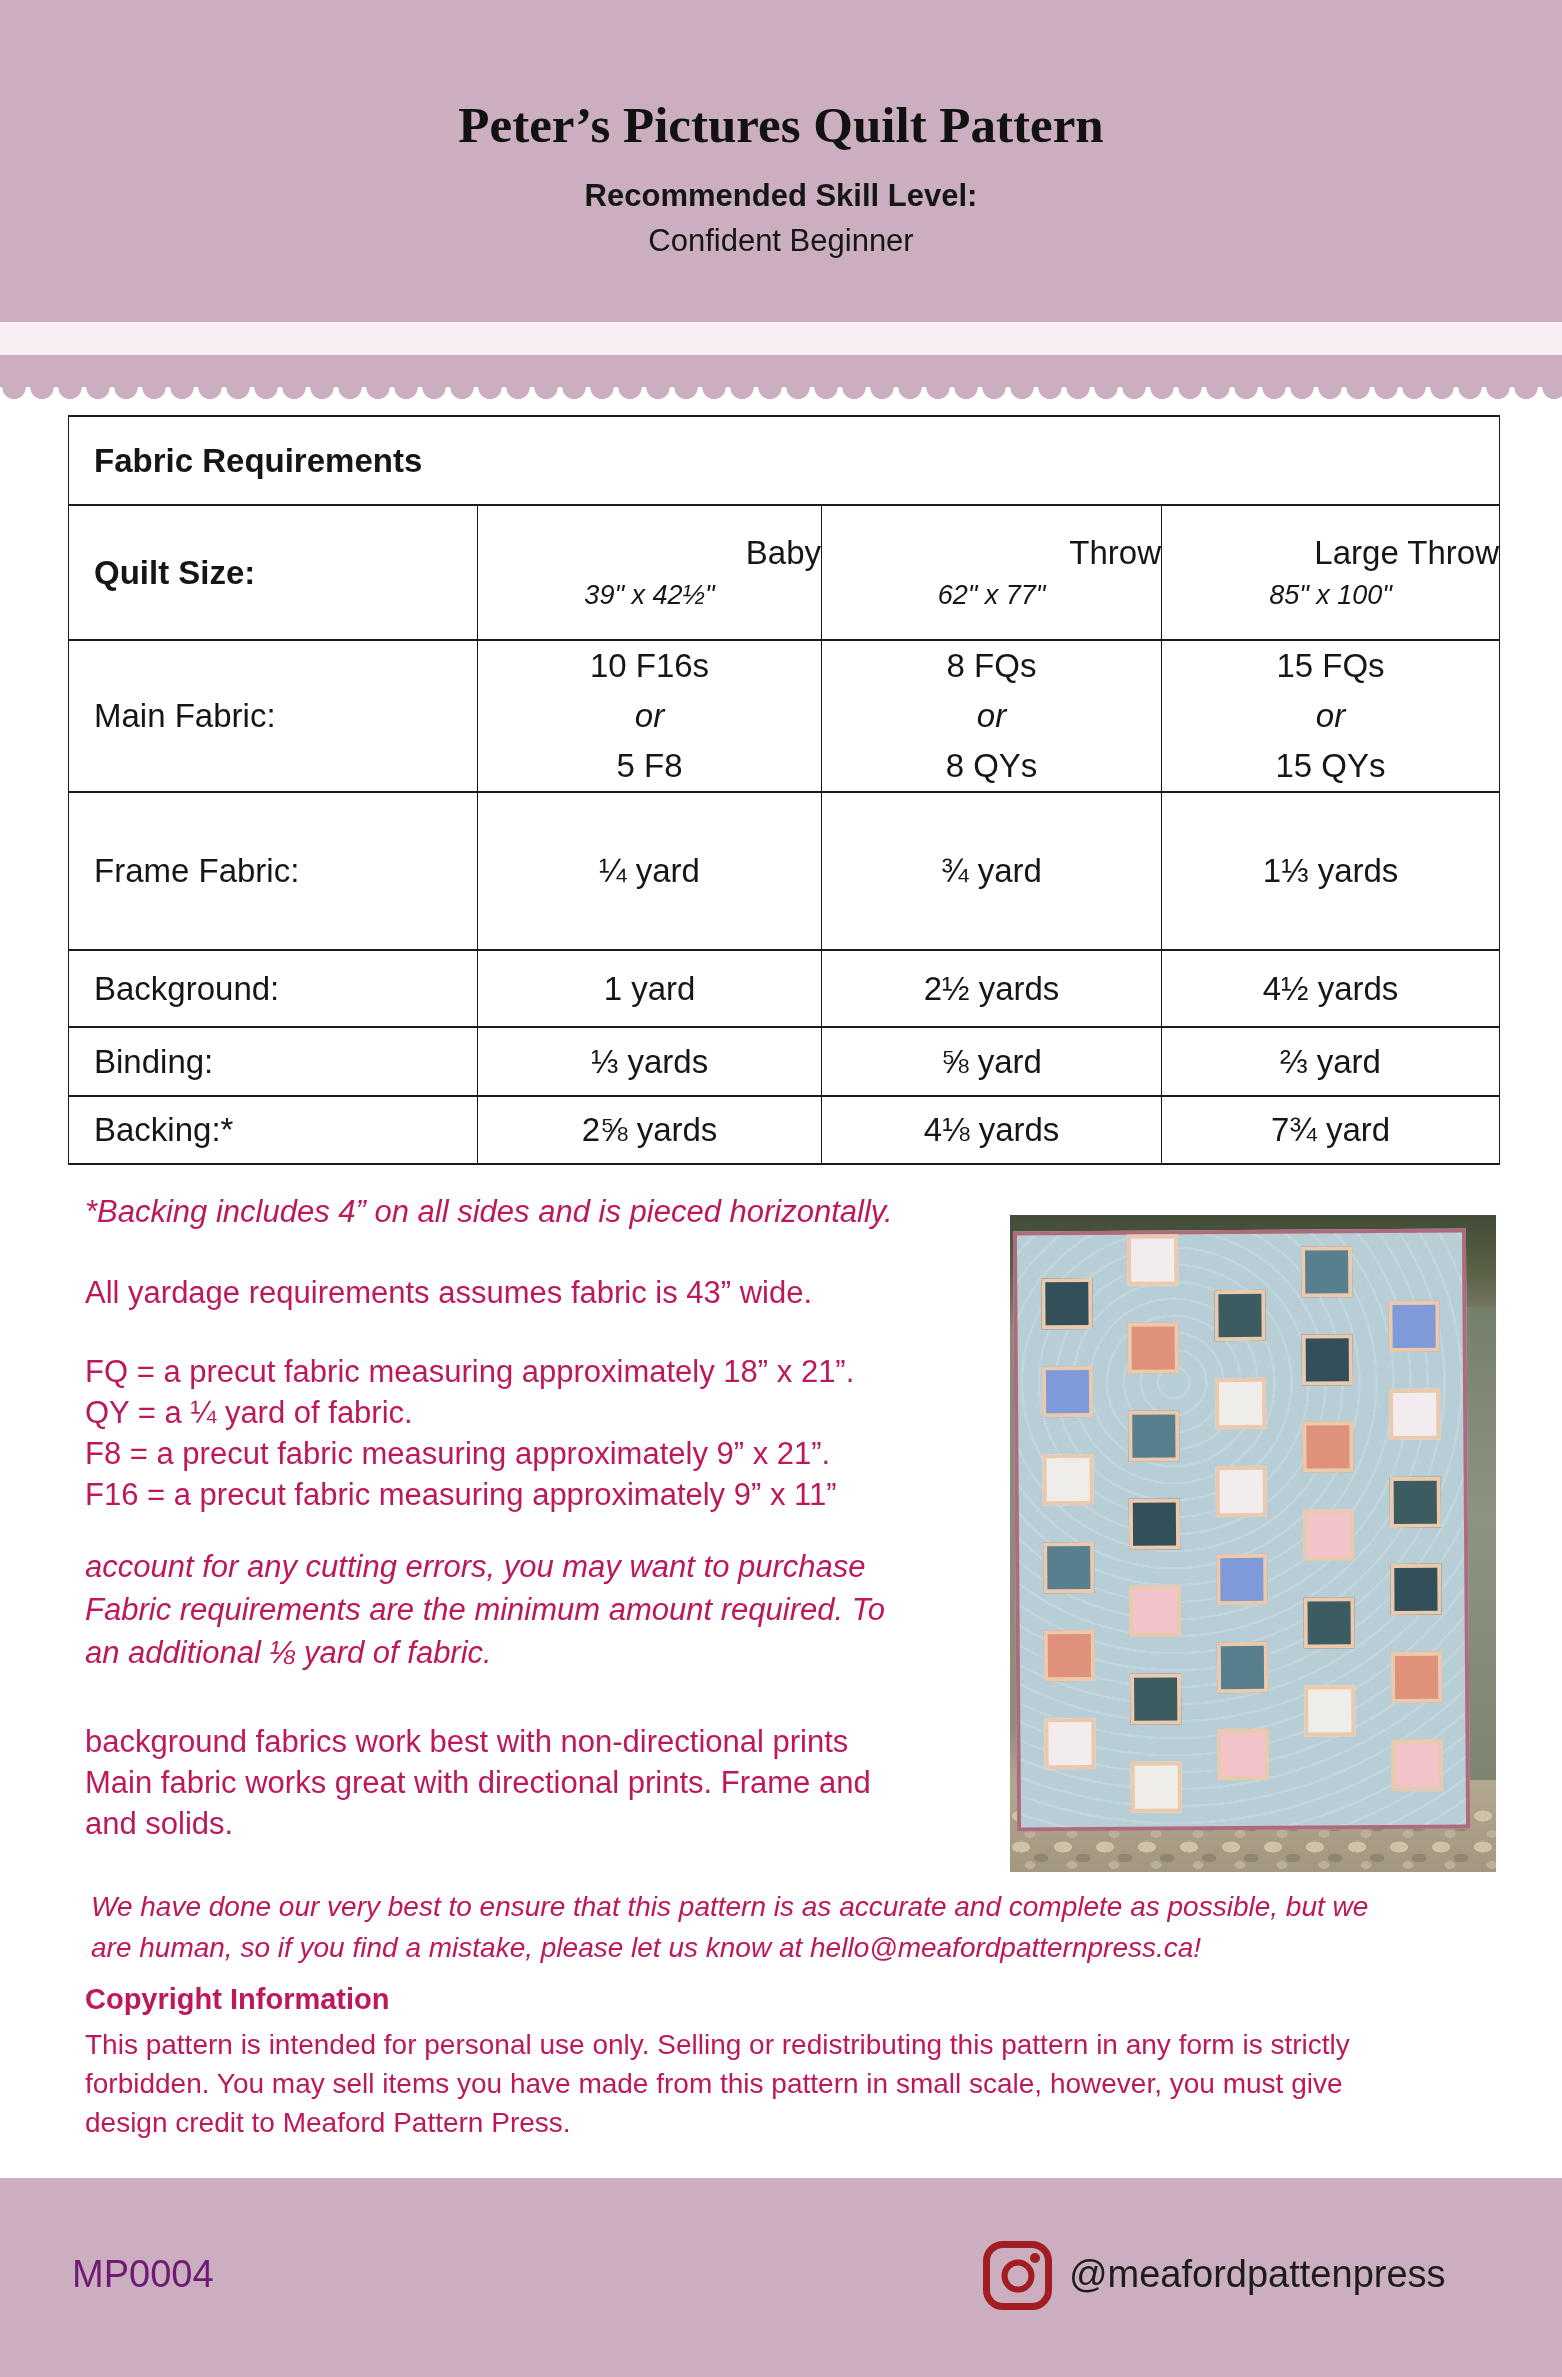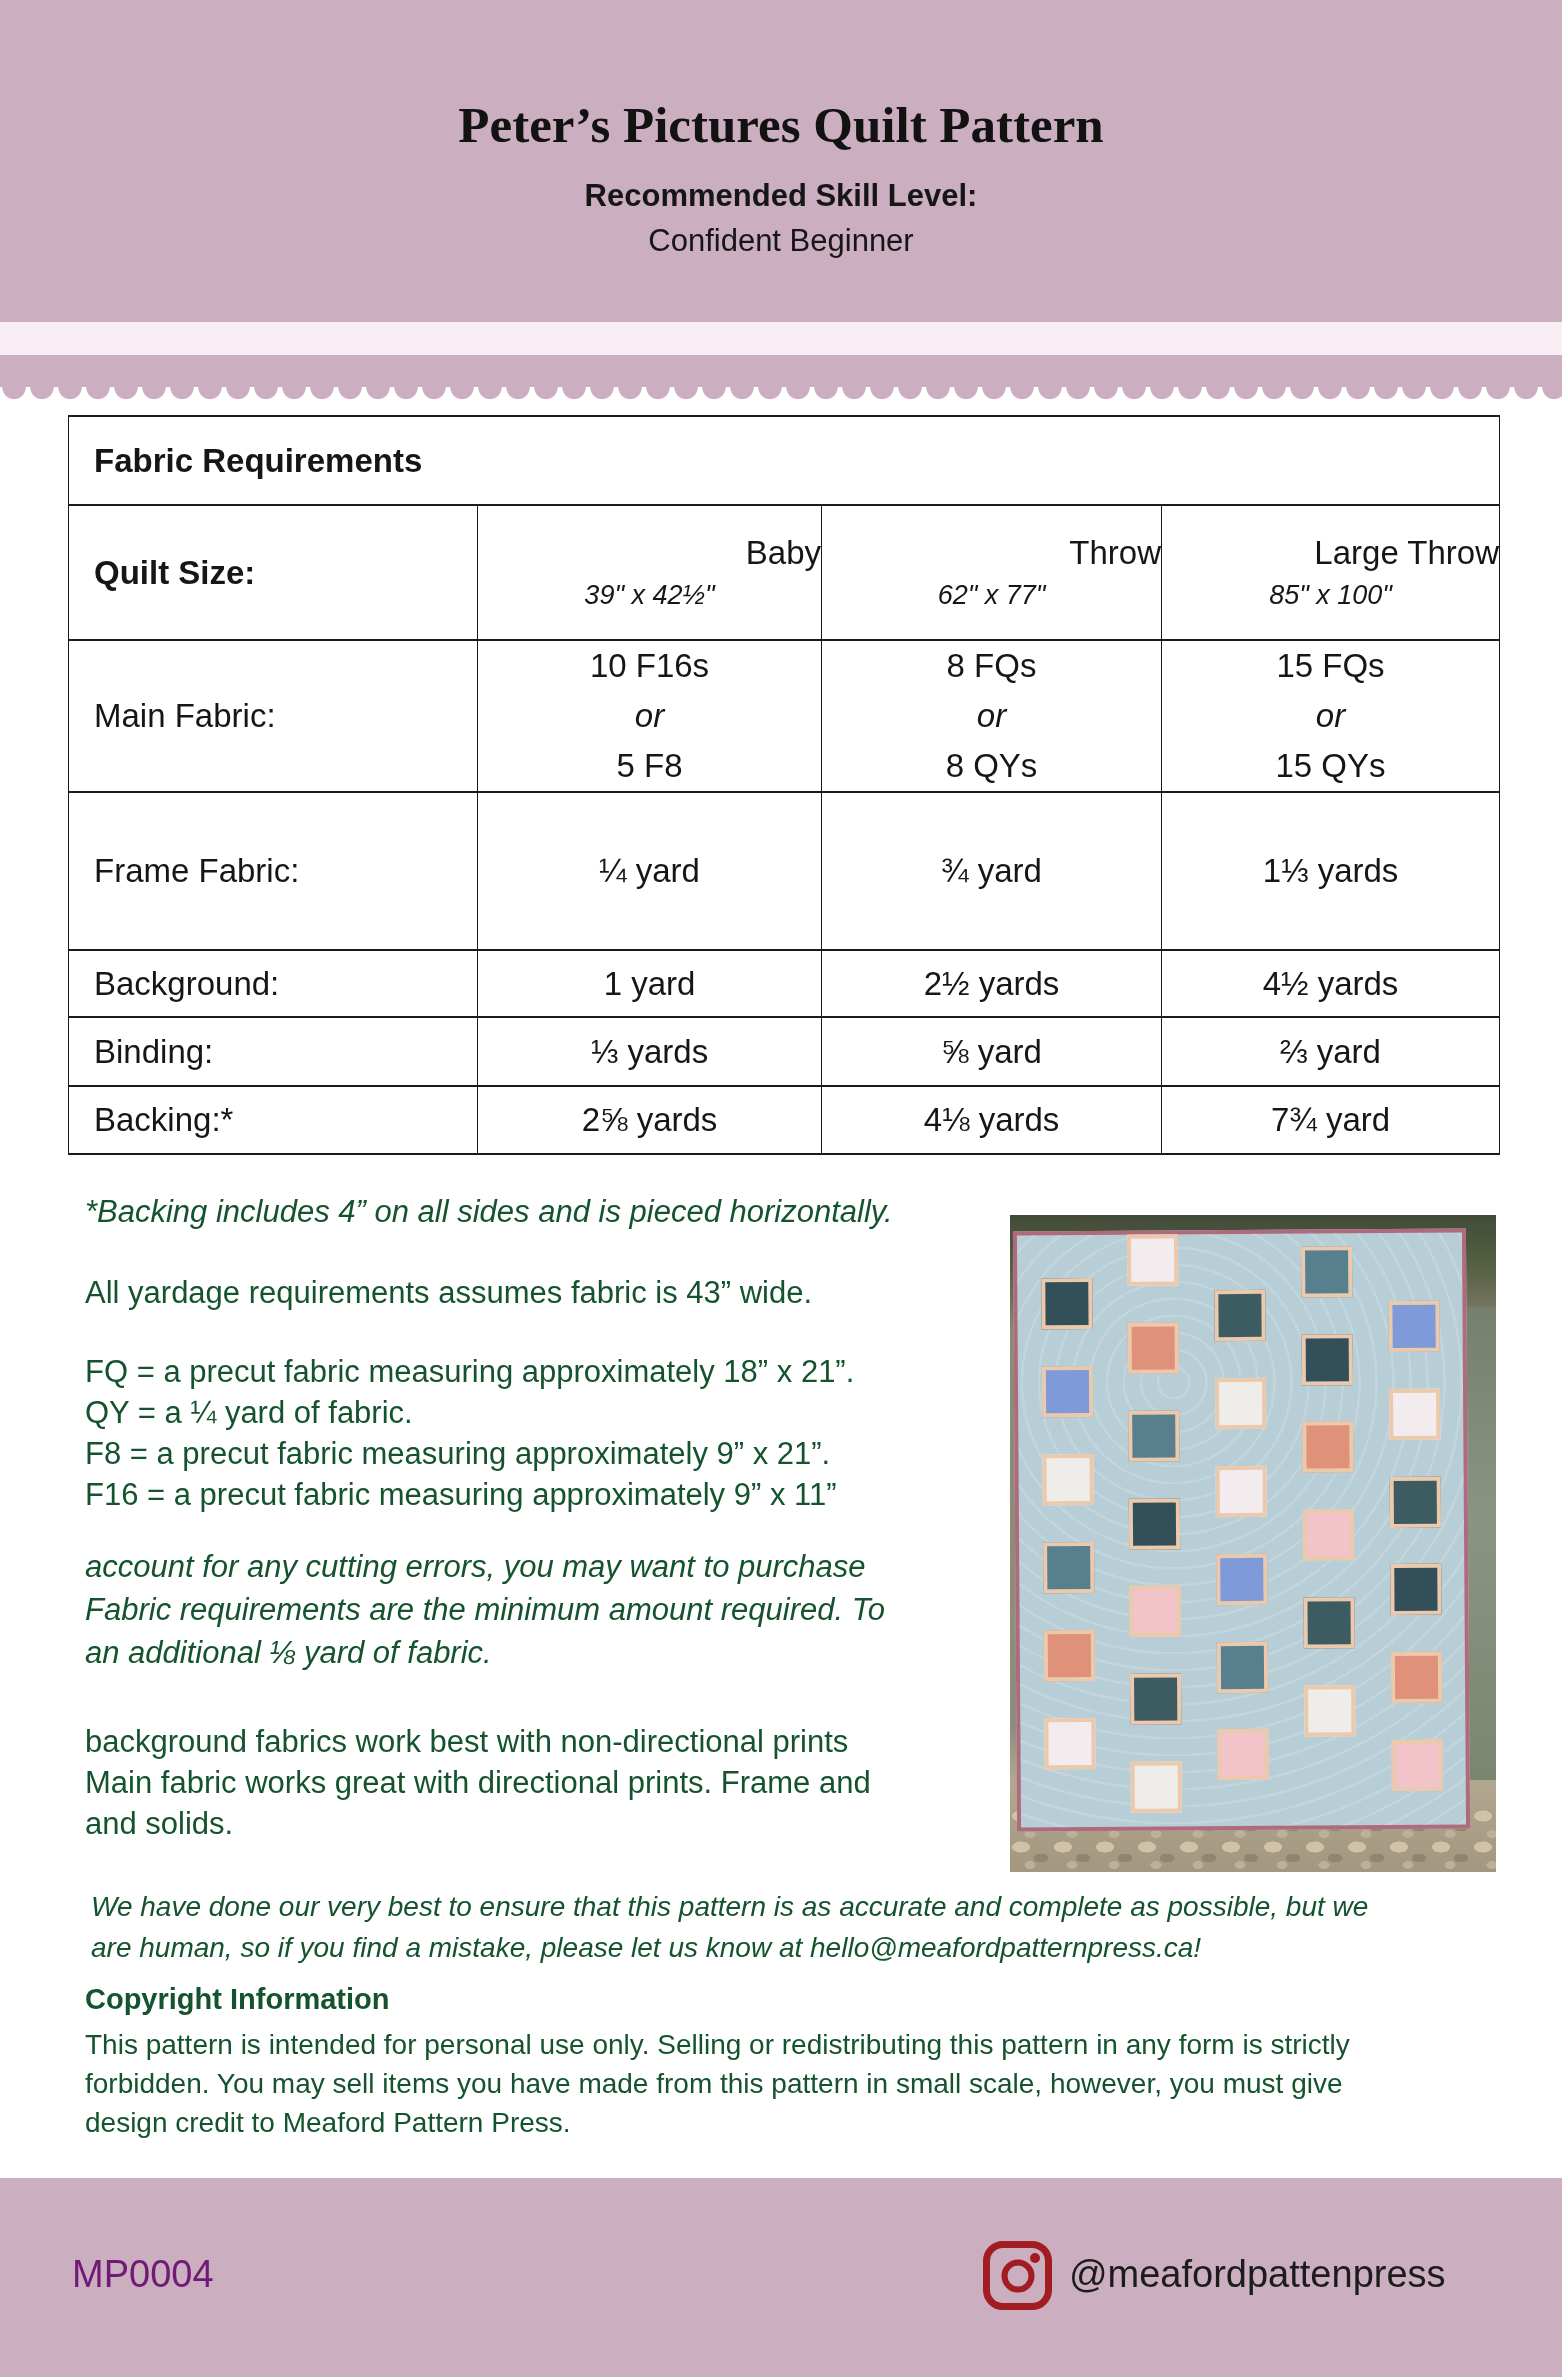--- a/index.html
+++ b/index.html
@@ -31,26 +31,26 @@
   td.lbl-bold{ font-weight:bold; font-size:36px; }
   td.val     { text-align:center; }
   .sz-name   { text-align:right; font-size:33px; }
   .sz-dims   { text-align:center; font-size:27px; font-style:italic; margin-top:7.2px; }
   .stack div { line-height:50px; text-align:center; }
   .or        { font-style:italic; }
   tr.r-title   { height:89px; }
   tr.r-size    { height:135px; }
   tr.r-main    { height:148px; }
   tr.r-frame   { height:158px; }
-  tr.r-bg      { height:67px; }
+  tr.r-bg      { height:77px; }
   tr.r-binding { height:69px; }
   tr.r-backing { height:68px; }
 
   
-  .tx { position:absolute; left:85px; font-size:31px; color:#14532d; }
+  .tx { position:absolute; left:85px; font-size:31px; color:#be185d; }
   .tx-backing     { top:1194px; font-style:italic; }
   .tx-yardage     { top:1275px; }
   .tx-defs        { top:1351px; } .tx-defs div { line-height:41px; }
   .tx-minreq      { top:1545px; font-style:italic; } .tx-minreq div { line-height:43px; }
   .tx-directional { top:1721px; } .tx-directional div { line-height:41px; }
   .tx-accuracy    { left:91px; top:1886px; font-size:28px; font-style:italic; } .tx-accuracy div { line-height:41px; }
   .tx-cr-head     { top:1983px; font-weight:bold; font-size:29px; }
   .tx-cr-body     { top:2025px; font-size:28px; } .tx-cr-body div { line-height:39px; }
 
   

